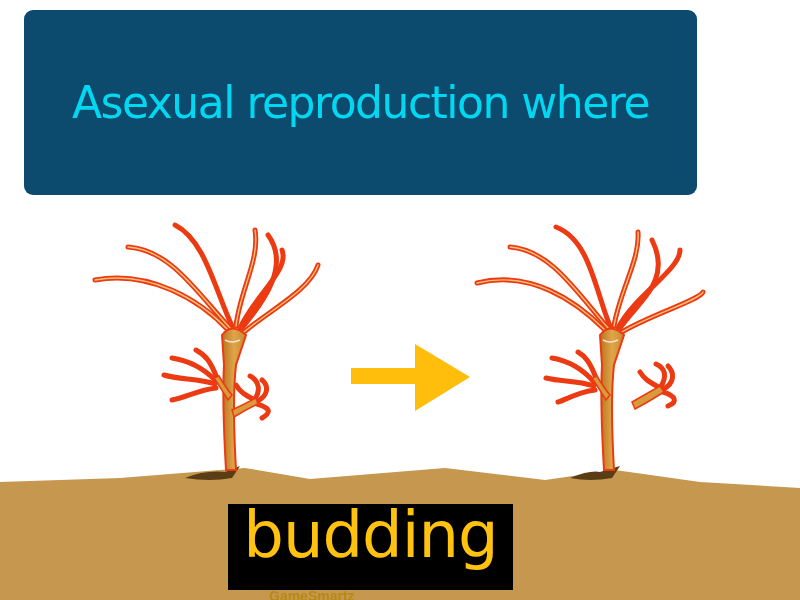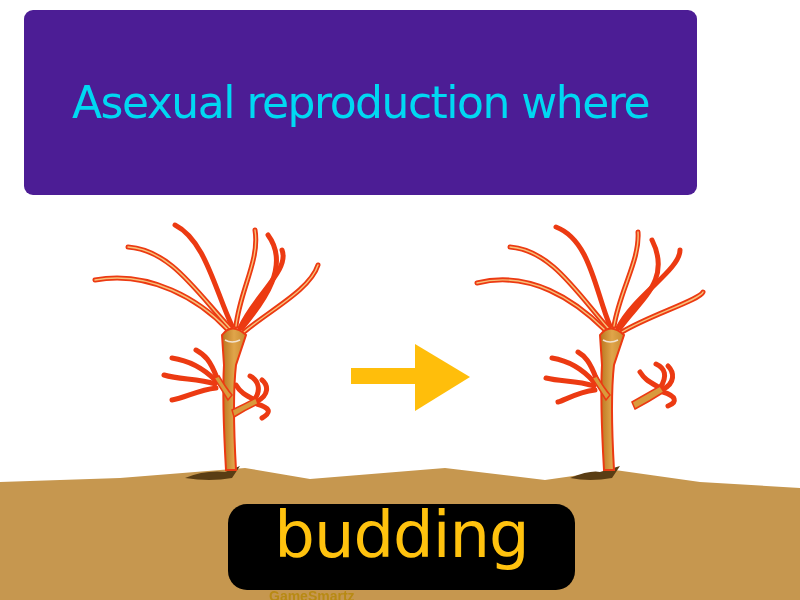--- a/index.html
+++ b/index.html
@@ -3,31 +3,31 @@
   <meta charset="utf-8">
   <style>
     html, body { margin: 0; padding: 0; }
     body {
       width: 800px; height: 600px; position: relative; overflow: hidden;
       background: #ffffff;
       font-family: "DejaVu Sans", "Liberation Sans", sans-serif;
     }
     .definition-box {
       position: absolute; left: 24px; top: 10px; width: 673px; height: 185px;
-      background: #4c1d95; border-radius: 9px;
+      background: #0c4a6e; border-radius: 9px;
       display: flex; flex-direction: column; align-items: center; justify-content: center;
     }
     .definition-line {
       color: #00d8f2; font-size: 44px; line-height: 57px; letter-spacing: -1.5px;
       white-space: nowrap; font-family: "DejaVu Sans", sans-serif;
     }
     .scene { position: absolute; left: 0; top: 0; width: 800px; height: 600px; }
     .term-box {
-      position: absolute; left: 228px; top: 504px; width: 347px; height: 86px;
-      background: #000; border-radius: 19px;
+      position: absolute; left: 228px; top: 504px; width: 285px; height: 86px;
+      background: #000; border-radius: 0;
     }
     .term-word {
       position: absolute; left: 0; right: 0; top: -6px; text-align: center;
       color: #ffc20e; font-size: 64px; letter-spacing: -1px;
       font-family: "DejaVu Sans", sans-serif;
     }
     .brand {
       position: absolute; left: 41px; top: 84px;
       color: #b88a14; font-size: 14px; font-weight: bold;
       font-family: "Liberation Sans", sans-serif;

